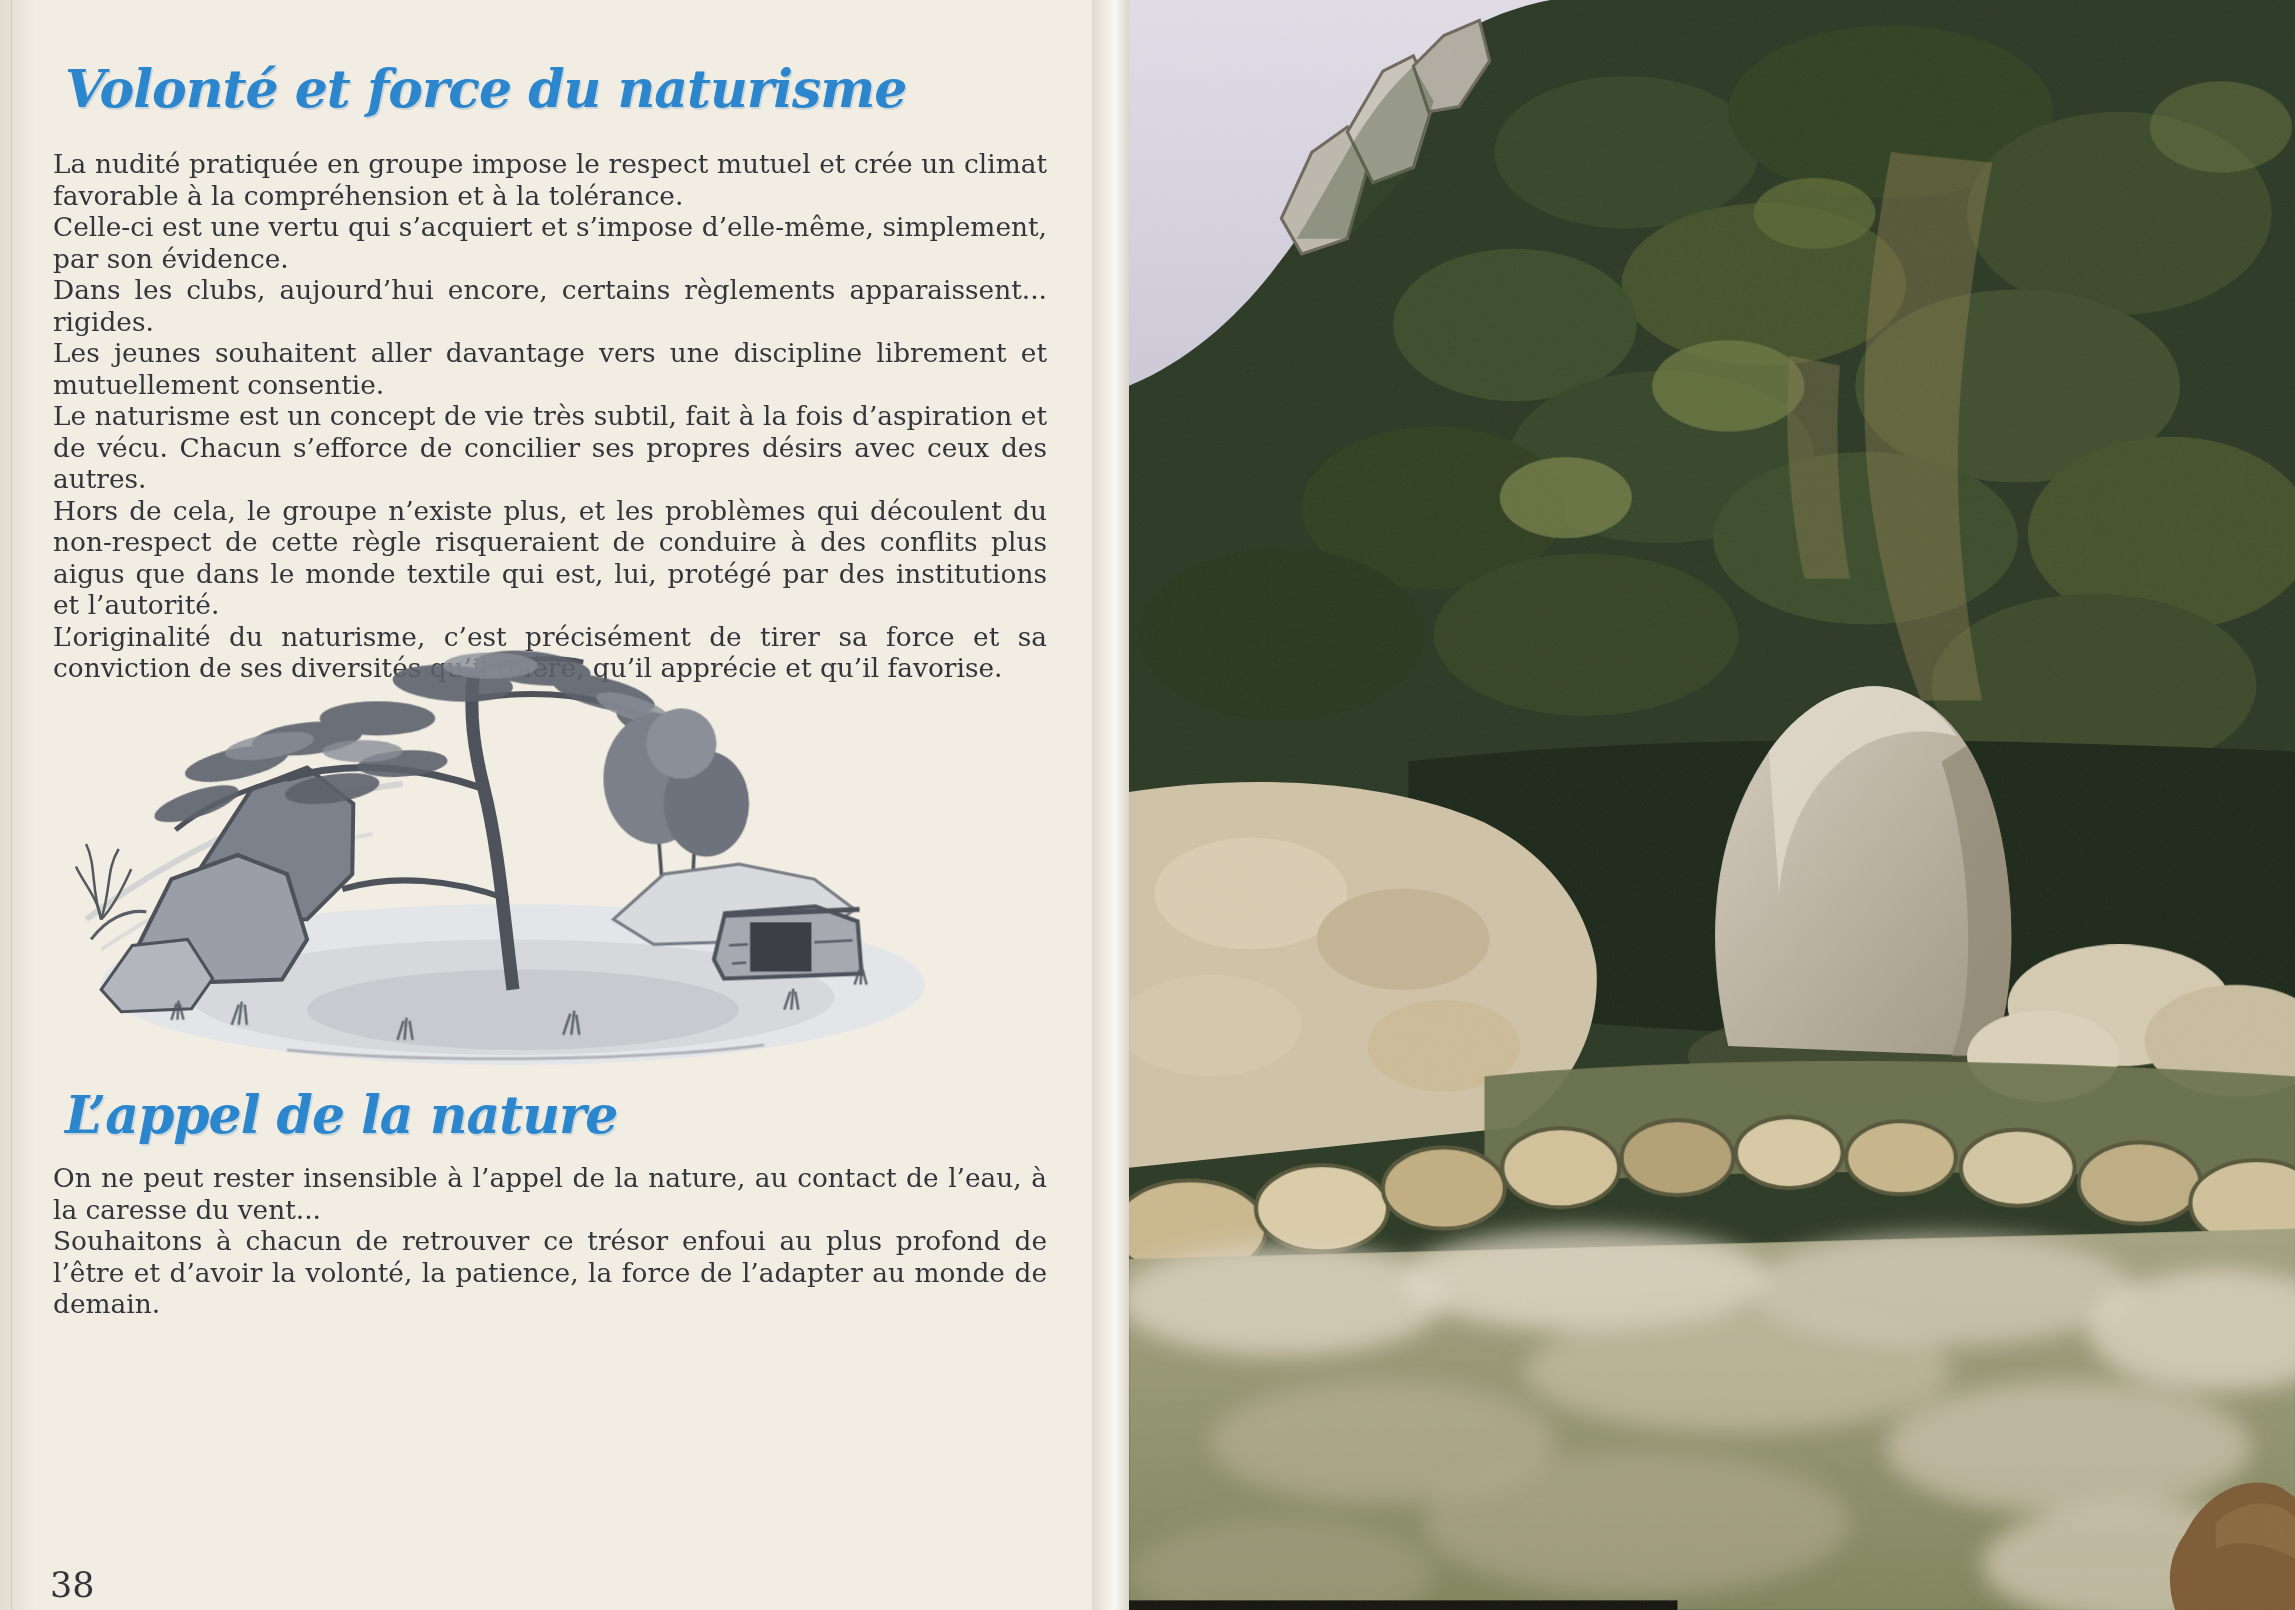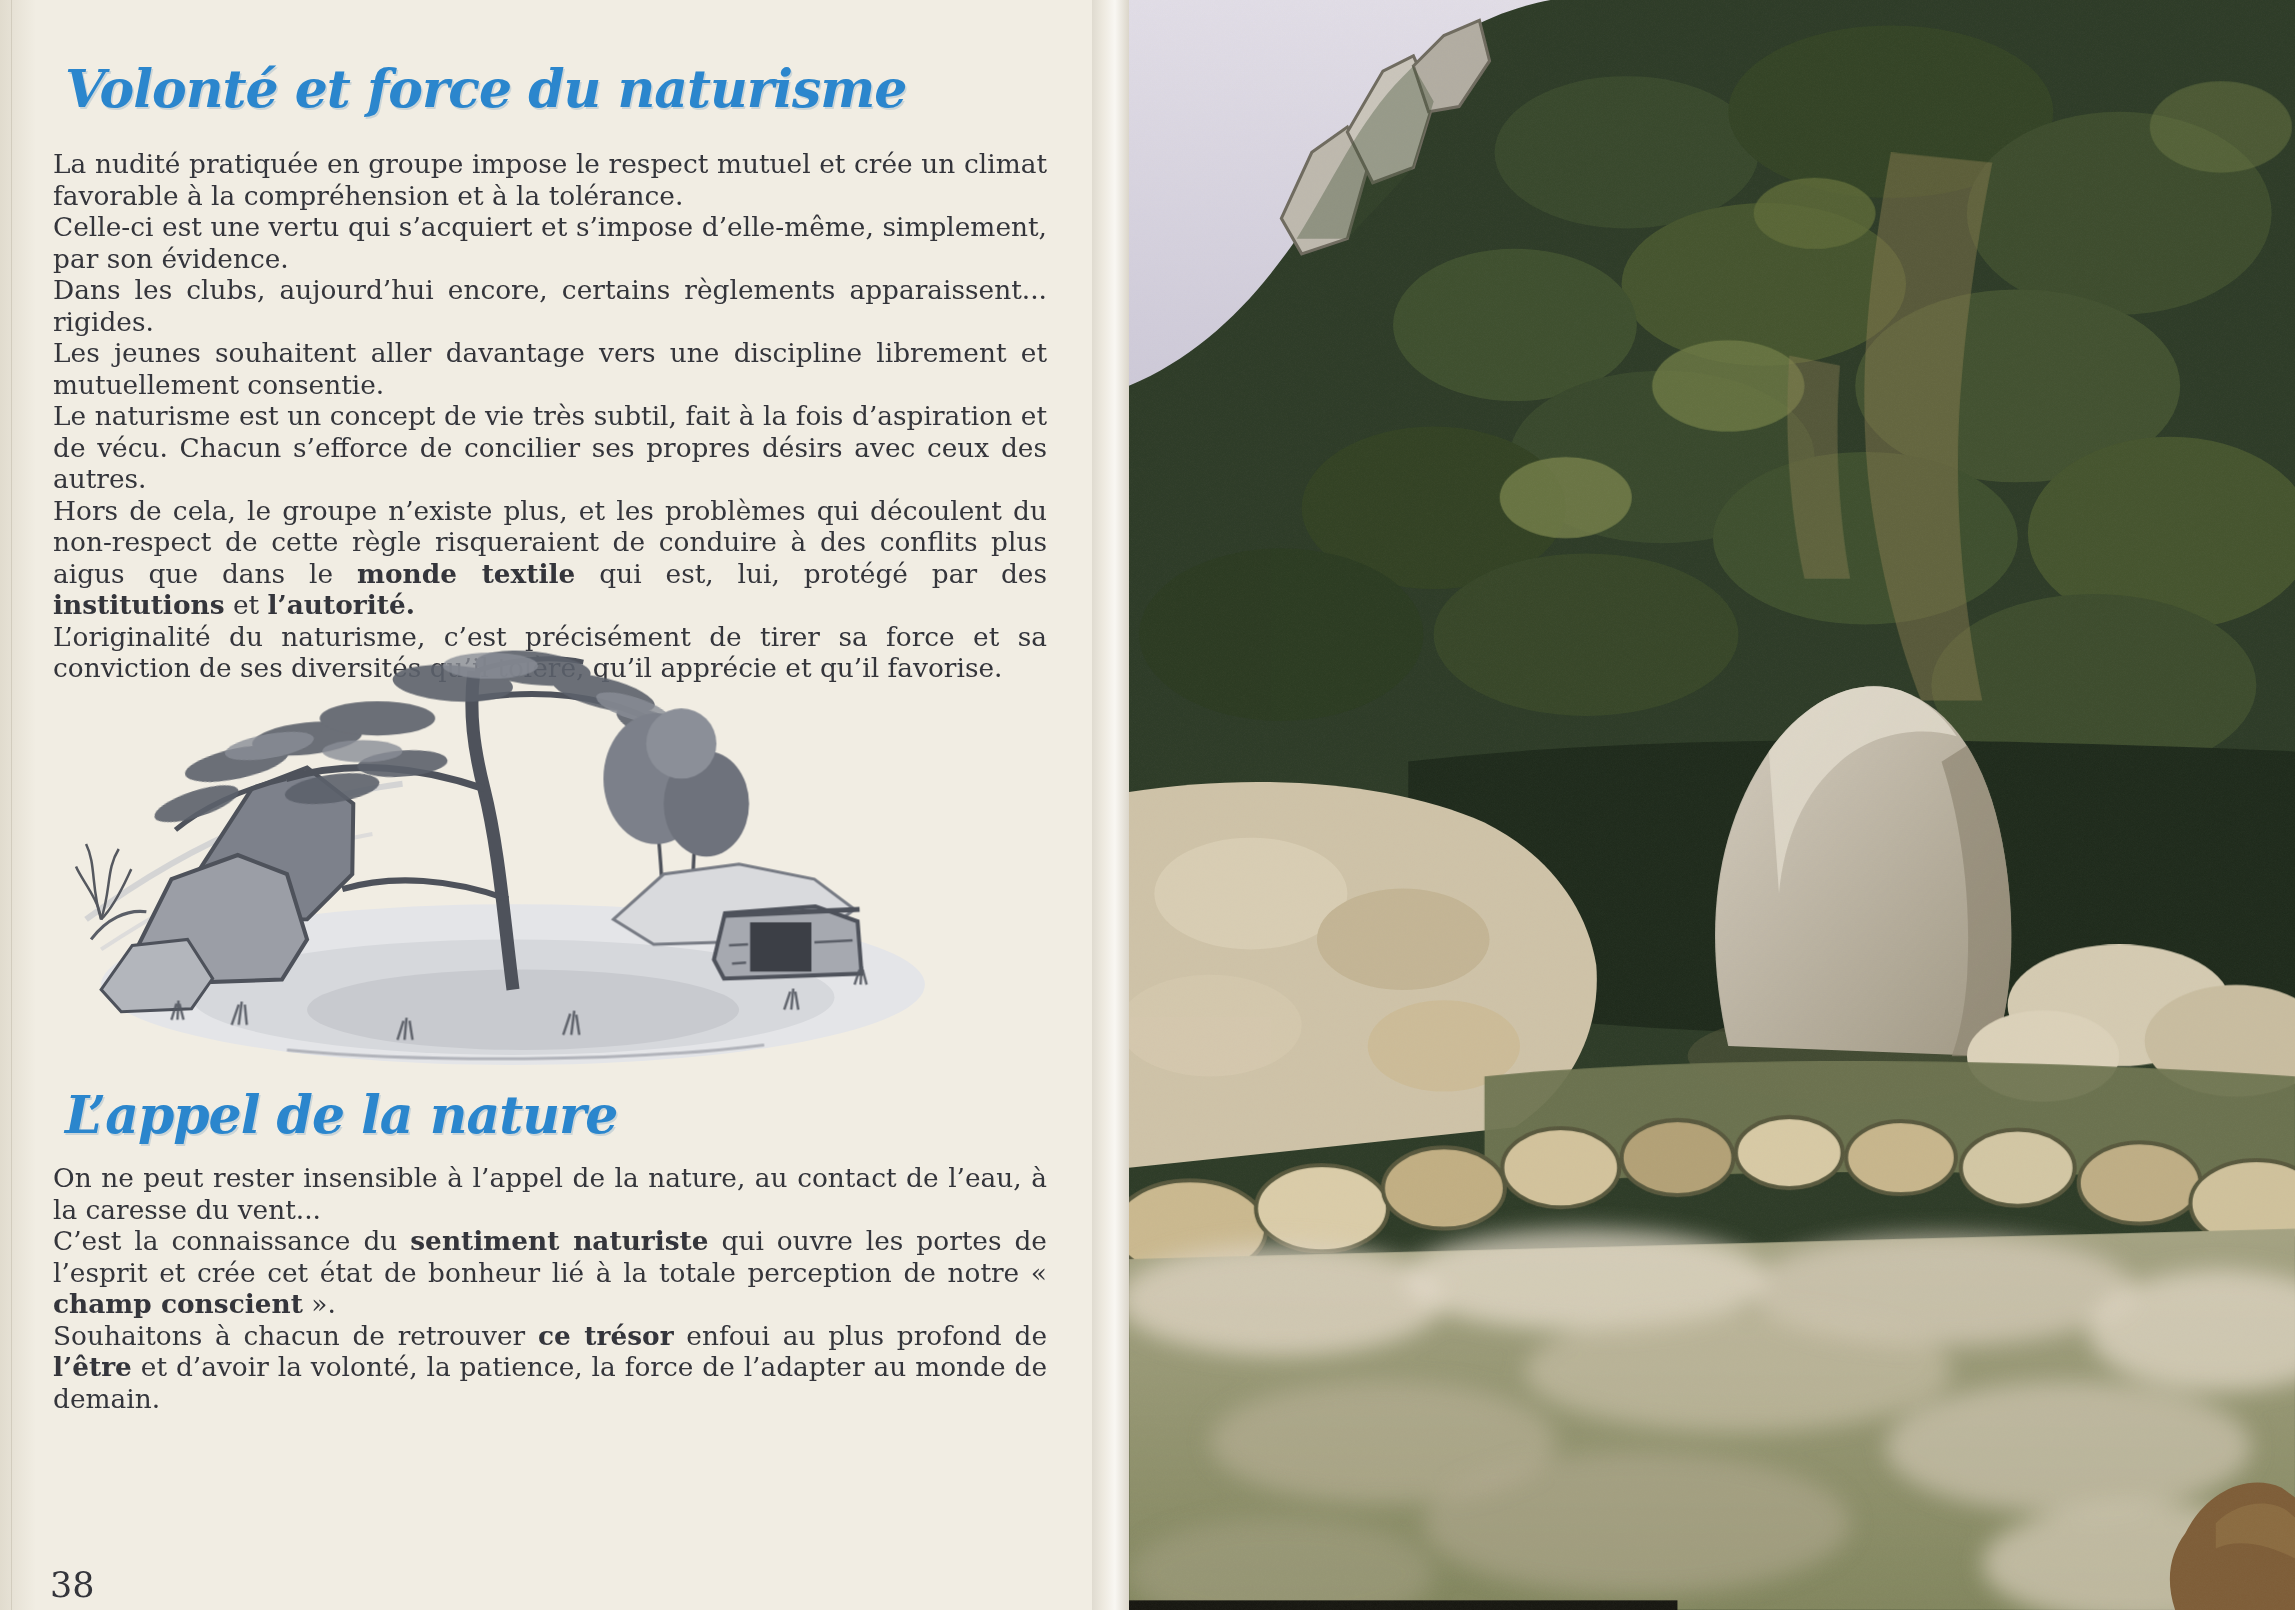--- a/index.html
+++ b/index.html
@@ -20,21 +20,21 @@
     font-style:italic;font-weight:bold;color:var(--blue);
     font-size:52px;letter-spacing:-1px;line-height:1.05;
     text-shadow:1.5px 1.5px 0 rgba(37,104,158,.18);}
   #title1{top:50px;}
   #title2{top:1076px;}
   .bodytext{position:absolute;left:53px;width:994px;color:var(--ink);
     font-size:26.4px;line-height:31.5px;text-align:justify;}
   #body1{top:148px;}
   #body2{top:1162px;}
   .bodytext p{margin:0;}
-  .bodytext .b{font-weight:bold;}
+  .bodytext .b{font-weight:normal;}
   .bodytext .i{font-style:italic;}
   .illus{position:absolute;top:638px;left:71px;width:874px;height:432px;margin:0;}
   .illus svg{width:100%;height:100%;display:block;}
   .pagenum{position:absolute;left:50px;top:1565px;font-size:35px;color:var(--ink);}
 
   
   .gutter{width:37px;height:100%;background:
     linear-gradient(90deg, rgba(70,60,40,.10) 0%, rgba(70,60,40,.02) 30%,
       rgba(255,255,255,.55) 62%, rgba(130,120,100,.20) 100%), var(--paper);}
 
@@ -133,21 +133,20 @@
           <path d="M200 760 l 10 -32 M212 760 l 2 -38 M224 760 l -8 -32"></path>
         </g>
         <path d="M430 820 C 700 845, 1100 845, 1380 810" stroke="#9da0a8" stroke-width="6" fill="none" opacity=".7"></path>
       </svg>
     </figure>
 
     <h1 class="sec" id="title2">L’appel de la nature</h1>
 
     <div class="bodytext" id="body2">
         <p><span>On ne peut rester insensible à l’appel de la nature, au contact de l’eau, à la caresse du vent...</span></p>
-        <p><span>C’est la connaissance du </span><span class="b">sentiment naturiste</span><span> qui ouvre les portes de l’esprit et crée cet état de bonheur lié à la totale perception de notre « </span><span class="b">champ conscient</span><span> ».</span></p>
         <p><span>Souhaitons à chacun de retrouver </span><span class="b">ce trésor</span><span> enfoui au plus profond de </span><span class="b">l’être</span><span> et d’avoir la volonté, la patience, la force de l’adapter au monde de demain.</span></p>
       </div>
 
     <div class="pagenum">38</div>
   </div>
 
   <div class="gutter"></div>
 
   <div class="page-right">
     <svg class="photo" viewBox="0 0 2297 3171" preserveAspectRatio="none" role="img" aria-label="mountain river gorge photograph">

